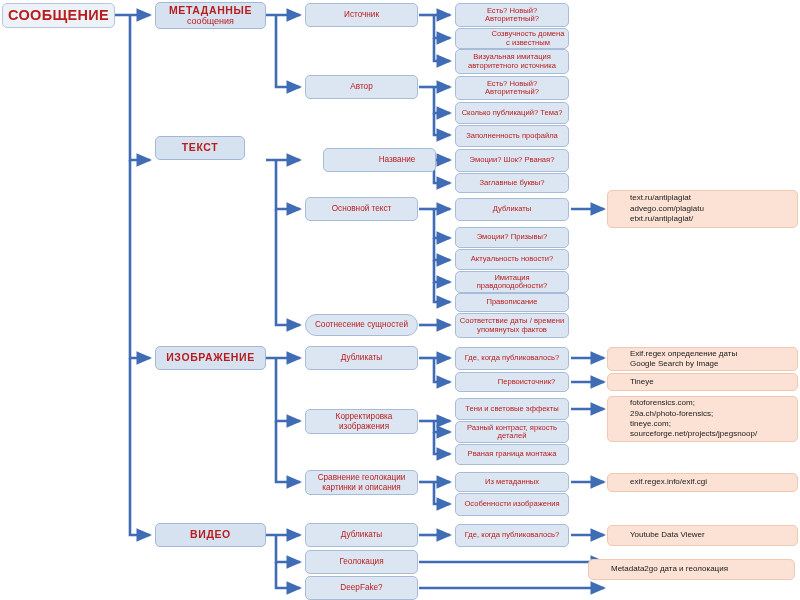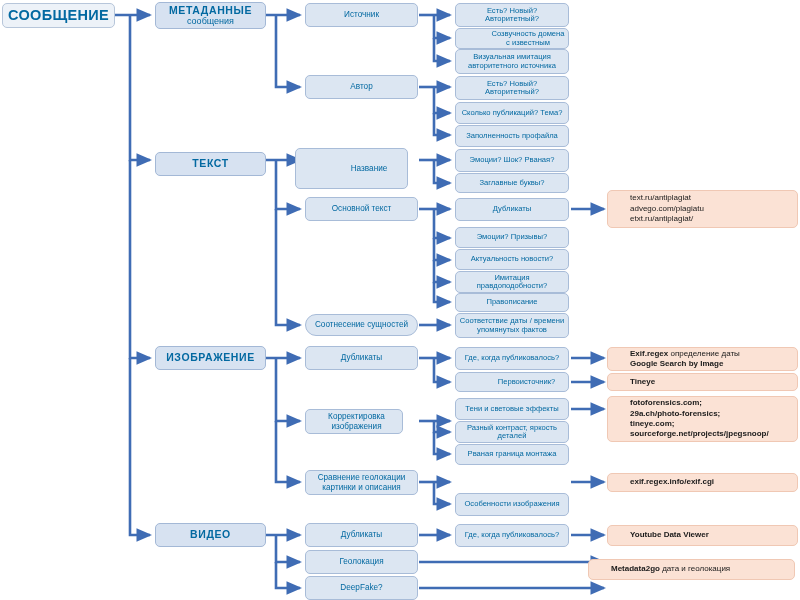--- a/index.html
+++ b/index.html
@@ -28,21 +28,21 @@
   .node {
     position: absolute;
     box-sizing: border-box;
     display: flex;
     align-items: center;
     justify-content: center;
     text-align: center;
     border-radius: 5px;
     border: 1px solid #9fb6d4;
     background: #dbe5f1;
-    color: #0369a1;
+    color: #b91c1c;
     line-height: 1.12;
     padding: 1px 3px;
     overflow: hidden;
   }
   .node.root {
     background: #edf2f8;
     border: 1px solid #b7c6da;
     font-weight: bold;
     font-size: 14.5px;
     letter-spacing: .3px;
@@ -68,21 +68,21 @@
     background: #fbe2d5;
     border: 1px solid #f0c8b4;
     justify-content: flex-start;
     text-align: left;
     font-size: 8px;
     color: #1a1a1a;
     padding-left: 22px;
     line-height: 1.3;
   }
   .node.tool b {
-    font-weight: bold;
+    font-weight: normal;
   }
   .tool-lines {
     display: block;
     width: 100%;
   }
   .tool-lines span {
     display: block;
     white-space: nowrap;
   }
 </style>
@@ -165,49 +165,49 @@
   </svg>
 
   <div class="node root" style="left:2px; top:3px; width:113px; height:25px;">
     <span>СООБЩЕНИЕ</span>
   </div>
 
   <div class="node cat" style="left:155px; top:2px; width:111px; height:27px; flex-direction:column;">
     <span>МЕТАДАННЫЕ</span>
     <span style="font-weight:normal;font-size:9px;letter-spacing:0;">сообщения</span>
   </div>
-  <div class="node cat" style="left:155px; top:152px; width:111px; height:24px;">
+  <div class="node cat" style="left:155px; top:136px; width:90px; height:24px;">
     <span>ТЕКСТ</span>
   </div>
   <div class="node cat" style="left:155px; top:346px; width:111px; height:24px;">
     <span>ИЗОБРАЖЕНИЕ</span>
   </div>
   <div class="node cat" style="left:155px; top:523px; width:111px; height:24px;">
     <span>ВИДЕО</span>
   </div>
 
   <div class="node sub" style="left:305px; top:3px; width:113px; height:24px;">
     <span>Источник</span>
   </div>
   <div class="node sub" style="left:305px; top:75px; width:113px; height:24px;">
     <span>Автор</span>
   </div>
-  <div class="node sub" style="left:295px; top:148px; width:113px; height:41px;padding-left:38px;">
+  <div class="node sub" style="left:323px; top:148px; width:113px; height:24px;padding-left:38px;">
     <span>Название</span>
   </div>
   <div class="node sub" style="left:305px; top:197px; width:113px; height:24px;">
     <span>Основной текст</span>
   </div>
   <div class="node sub" style="left:305px; top:314px; width:113px; height:22px;border-radius:11px;">
     <span>Соотнесение сущностей</span>
   </div>
   <div class="node sub" style="left:305px; top:346px; width:113px; height:24px;">
     <span>Дубликаты</span>
   </div>
-  <div class="node sub" style="left:305px; top:409px; width:98px; height:25px;padding-left:8px;">
+  <div class="node sub" style="left:305px; top:409px; width:113px; height:25px;padding-left:8px;">
     <span>Корректировка изображения</span>
   </div>
   <div class="node sub" style="left:305px; top:470px; width:113px; height:25px;">
     <span>Сравнение геолокации картинки и описания</span>
   </div>
   <div class="node sub" style="left:305px; top:523px; width:113px; height:24px;">
     <span>Дубликаты</span>
   </div>
   <div class="node sub" style="left:305px; top:550px; width:113px; height:24px;">
     <span>Геолокация</span>
@@ -265,20 +265,23 @@
     <span>Первоисточник?</span>
   </div>
   <div class="node leaf" style="left:455px; top:398px; width:114px; height:22px;">
     <span>Тени и световые эффекты</span>
   </div>
   <div class="node leaf" style="left:455px; top:421px; width:114px; height:22px;">
     <span>Разный контраст, яркость деталей</span>
   </div>
   <div class="node leaf" style="left:455px; top:444px; width:114px; height:21px;">
     <span>Рваная граница монтажа</span>
+  </div>
+  <div class="node leaf" style="left:455px; top:472px; width:114px; height:20px;">
+    <span>Из метаданных</span>
   </div>
   <div class="node leaf" style="left:455px; top:493px; width:114px; height:23px;">
     <span>Особенности изображения</span>
   </div>
   <div class="node leaf" style="left:455px; top:524px; width:114px; height:23px;">
     <span>Где, когда публиковалось?</span>
   </div>
 
   <div class="node tool" style="left:607px; top:190px; width:191px; height:38px;">
     <span class="tool-lines">

